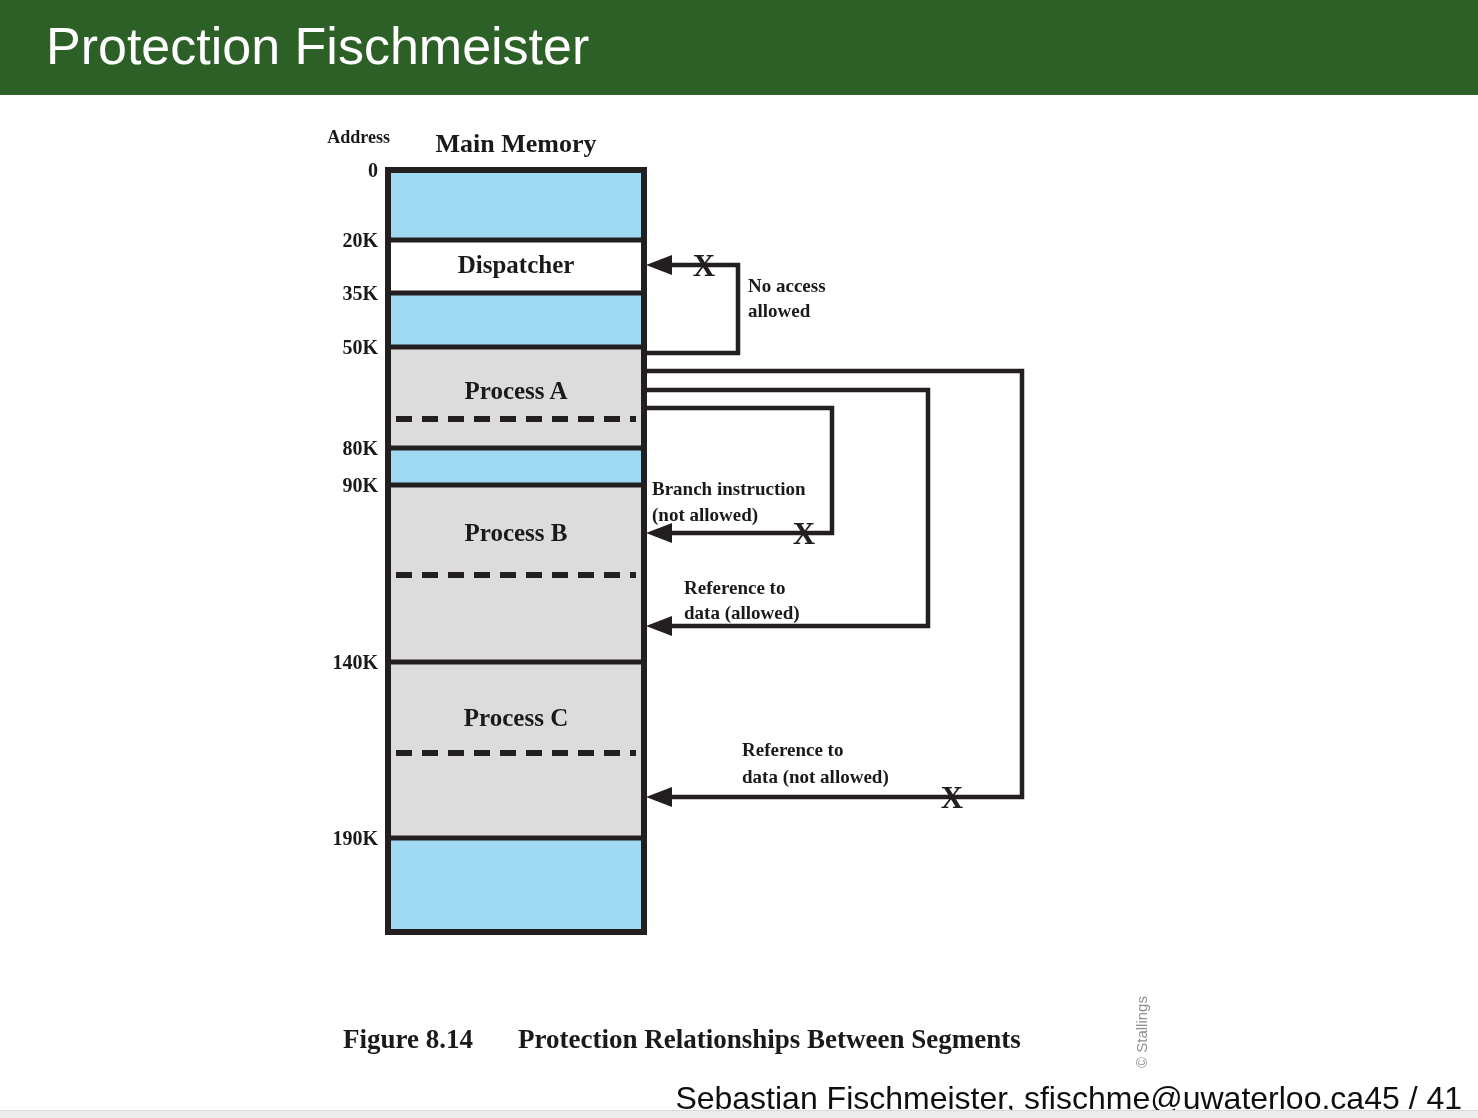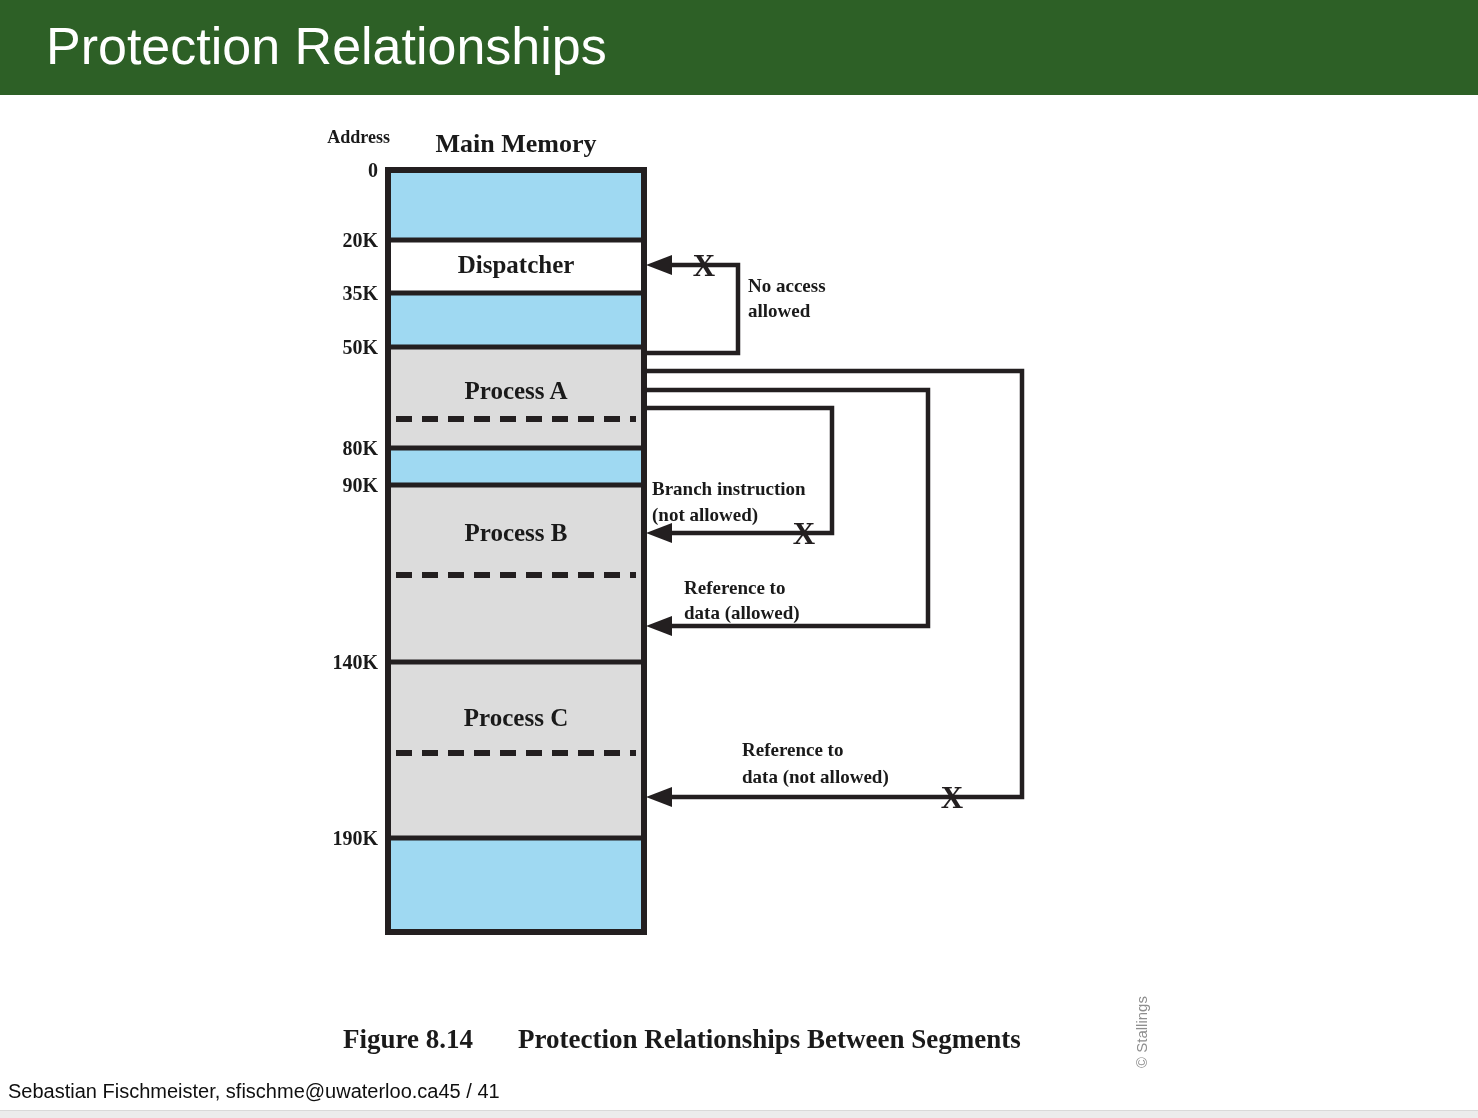--- a/index.html
+++ b/index.html
@@ -25,31 +25,31 @@
   .seg-blue{fill:#9fd9f2;}
   .seg-gray{fill:#dcdcdc;}
   .seg-white{fill:#ffffff;}
   .ln{stroke:#231f20;stroke-width:5;}
   .outline{fill:none;stroke:#231f20;stroke-width:6;}
   .dash{stroke:#231f20;stroke-width:6;stroke-dasharray:16 10;}
   .arrow{fill:none;stroke:#231f20;stroke-width:4.5;}
   .head{fill:#231f20;stroke:none;}
 
   .footerbar{position:absolute;left:8px;top:1080px;width:1454px;display:flex;
-             justify-content:flex-start;align-items:baseline;font-size:20px;color:#0f0f0f;}
+             justify-content:flex-end;align-items:baseline;font-size:32px;color:#0f0f0f;}
   .bottom-strip{position:absolute;left:0;bottom:0;width:1478px;height:7px;background:#ececec;
                 border-top:1px solid #d9d9d9;}
 </style>
 </head>
 <body>
 
 <div class="slide">
 
   <header class="titlebar">
-    <h1>Protection Relationships</h1>
+    <h1>Protection Fischmeister</h1>
   </header>
 
   <svg class="diagram" width="900" height="980" viewBox="0 0 900 980" xmlns="http://www.w3.org/2000/svg">
 
     <text class="ts addrtitle" x="110" y="37" text-anchor="end" dominant-baseline="central">Address</text>
     <text class="ts mm" x="236" y="43" text-anchor="middle" dominant-baseline="central">Main Memory</text>
 
     <g>
       <rect class="seg-blue" x="108" y="70" width="256" height="70"></rect>
       <rect class="seg-white" x="108" y="140" width="256" height="53"></rect>

